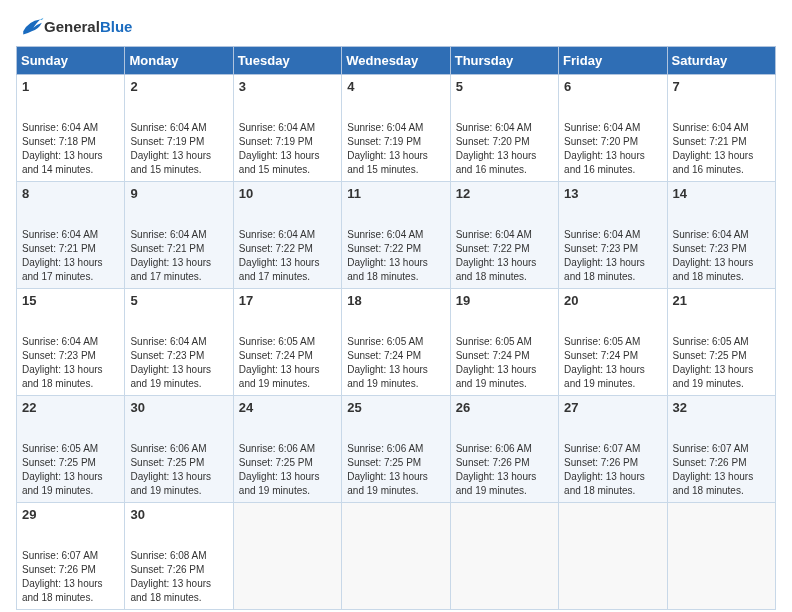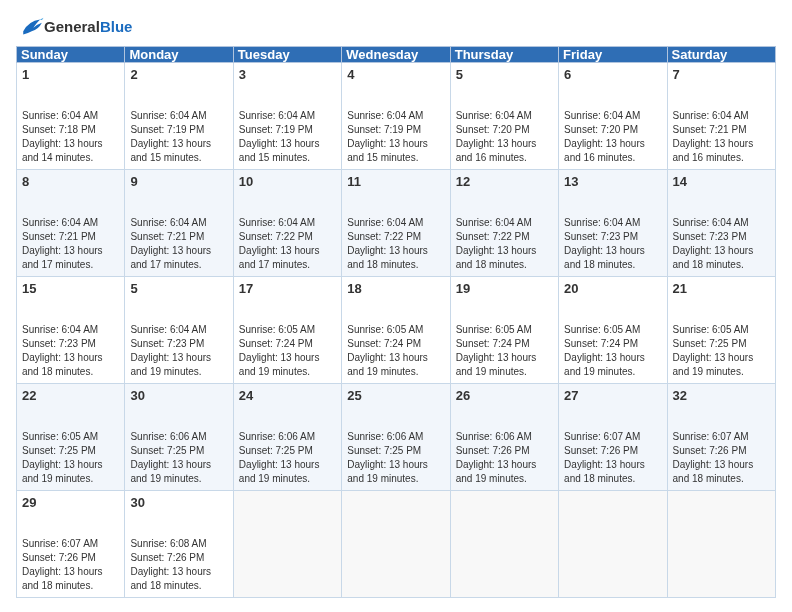--- a/index.html
+++ b/index.html
@@ -28,21 +28,21 @@
     }
     .title-area { text-align: right; }
     .month-title { font-size: 36px; font-weight: bold; color: #333; line-height: 1.1; }
     .subtitle { font-size: 15px; color: #555; }
     .calendar { width: 100%; border-collapse: collapse; margin-top: 8px; }
     .calendar th {
       background-color: #2f6eb5;
       color: #fff;
       font-size: 13px;
       font-weight: bold;
-      padding: 0 4px;
+      padding: 6px 4px;
       text-align: left;
       border: 1px solid #b0c4de;
     }
     .calendar td {
       vertical-align: top;
       border: 1px solid #c8d8e8;
       padding: 4px 5px;
       width: 107px;
       background: #fff;
       font-size: 10.5px;

